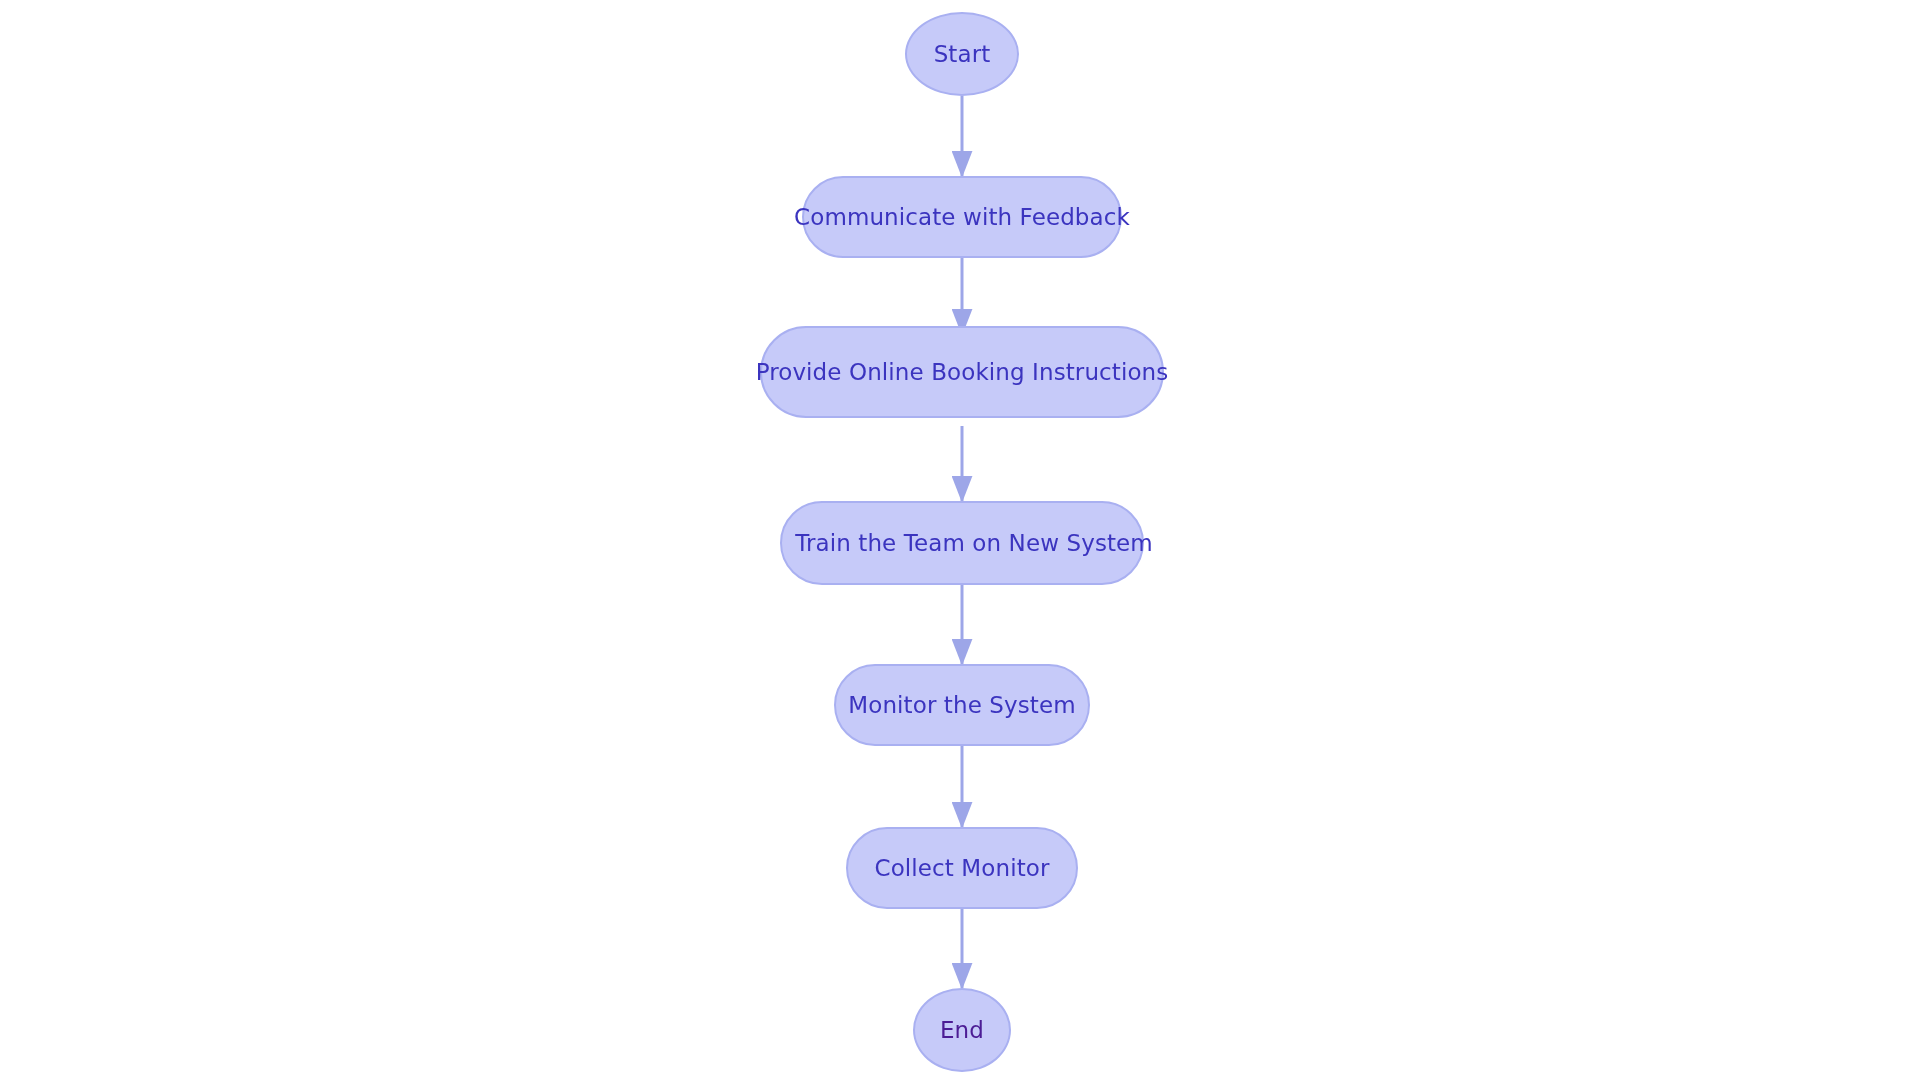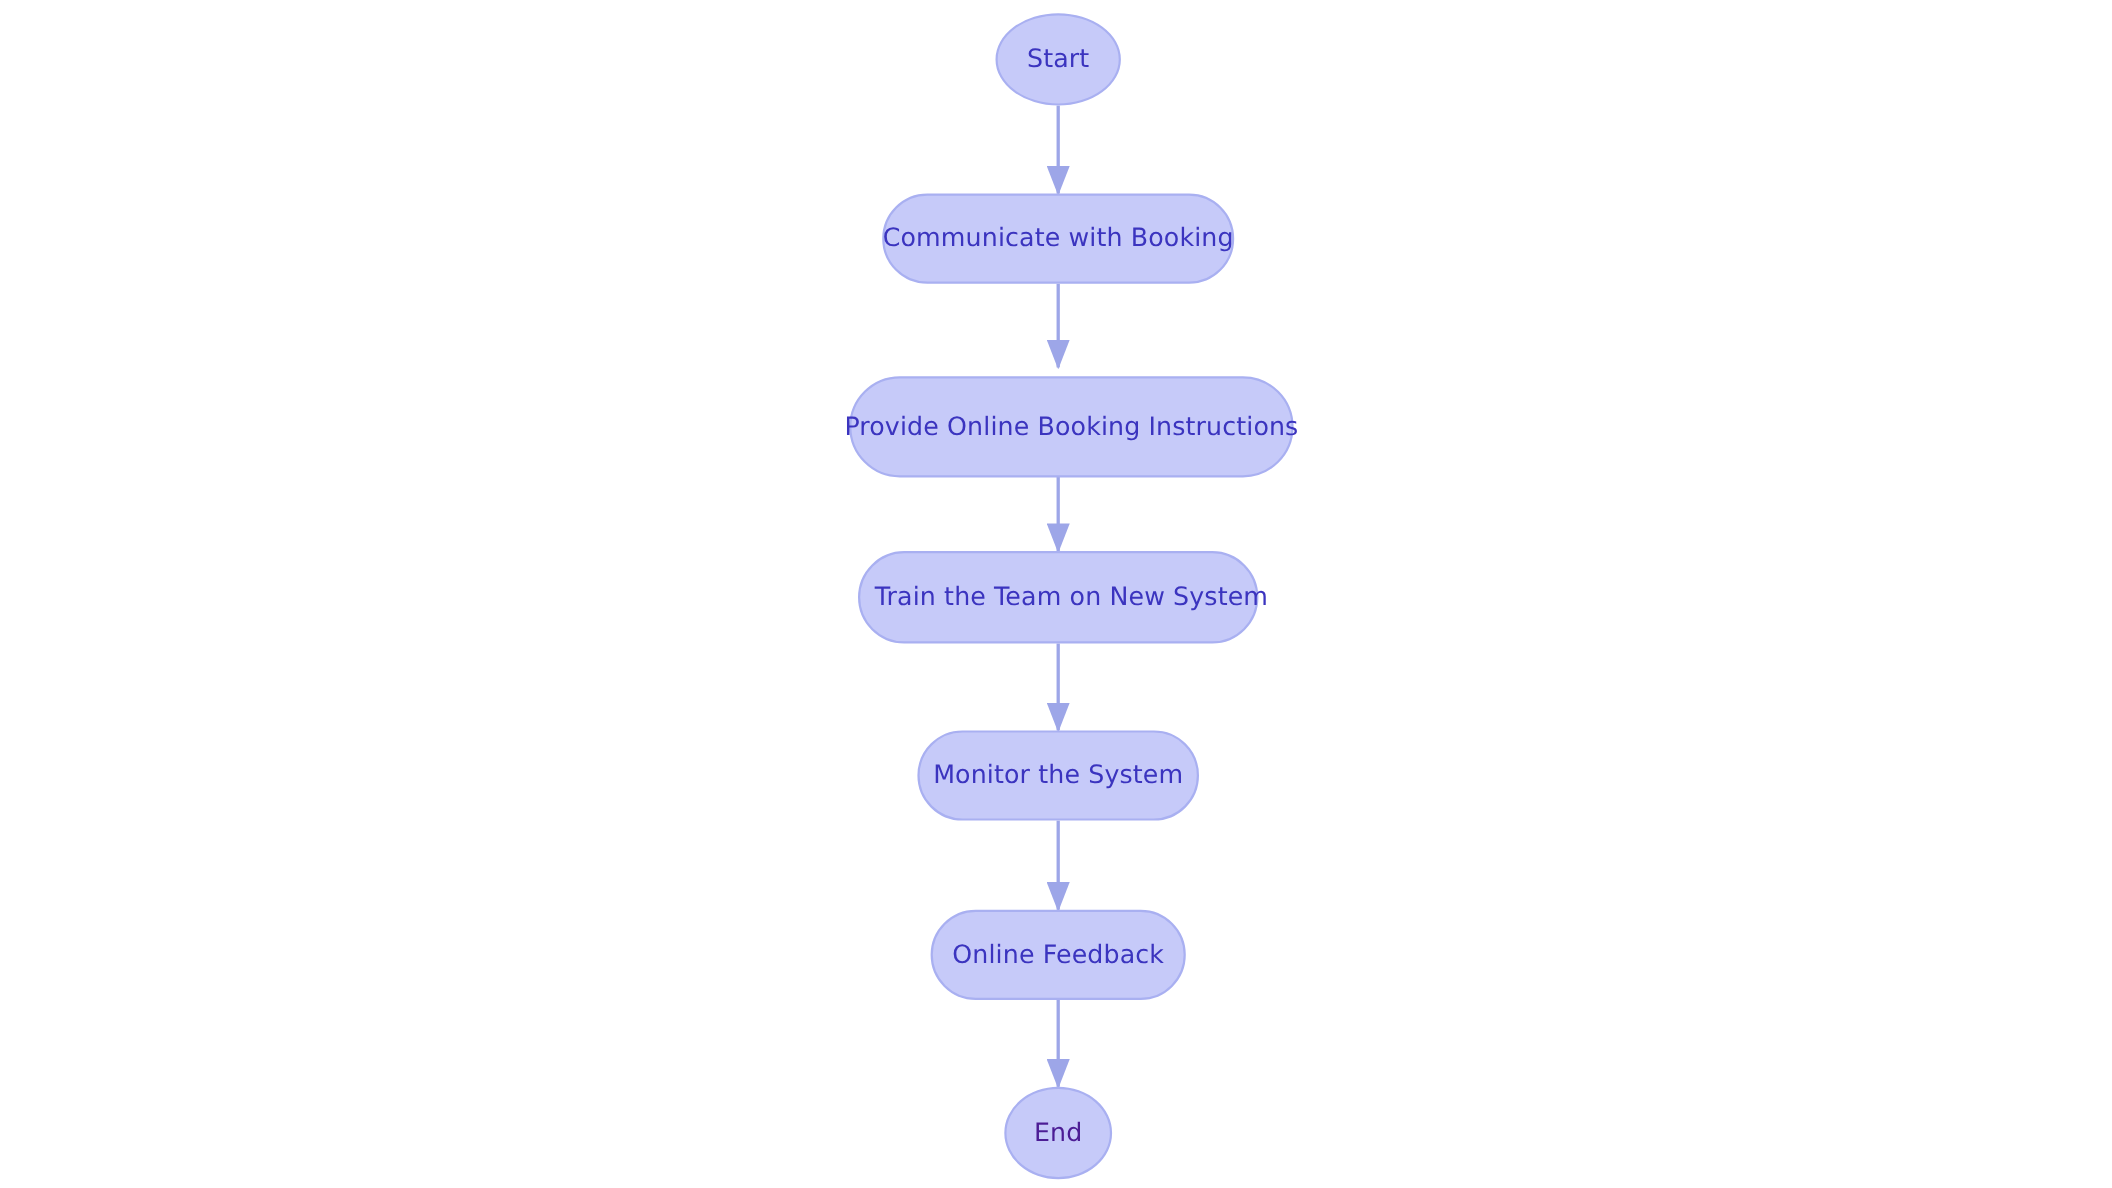--- a/index.html
+++ b/index.html
@@ -95,32 +95,32 @@
         <line x1="962" y1="746" x2="962" y2="827" stroke="#9da6e8" stroke-width="3" marker-end="url(#arrowhead)"></line>
         <line x1="962" y1="909" x2="962" y2="988" stroke="#9da6e8" stroke-width="3" marker-end="url(#arrowhead)"></line>
       </g>
   </svg>
 
   <div id="node-layer">
       <div class="flow-node terminal" style="width: 114px; height: 84px; left: 905px; top: 12px; background: rgb(198, 202, 249); border-color: rgb(169, 176, 241);">
         <span class="node-label sz-terminal" style="color: rgb(59, 52, 191);">Start</span>
       </div>
       <div class="flow-node pill" style="width: 320px; height: 82px; left: 802px; top: 176px; background: rgb(198, 202, 249); border-color: rgb(169, 176, 241);">
-        <span class="node-label sz-process" style="color: rgb(59, 52, 191);">Communicate with Booking</span>
+        <span class="node-label sz-process" style="color: rgb(59, 52, 191);">Communicate with Feedback</span>
       </div>
-      <div class="flow-node pill" style="width: 404px; height: 92px; left: 760px; top: 342px; background: rgb(198, 202, 249); border-color: rgb(169, 176, 241); margin-left: 12px;">
+      <div class="flow-node pill" style="width: 404px; height: 92px; left: 760px; top: 326px; background: rgb(198, 202, 249); border-color: rgb(169, 176, 241);">
         <span class="node-label sz-process" style="color: rgb(59, 52, 191);">Provide Online Booking Instructions</span>
       </div>
       <div class="flow-node pill" style="width: 364px; height: 84px; left: 780px; top: 501px; background: rgb(198, 202, 249); border-color: rgb(169, 176, 241);">
         <span class="node-label sz-process" style="color: rgb(59, 52, 191); margin-left: 24px;">Train the Team on New System</span>
       </div>
       <div class="flow-node pill" style="width: 256px; height: 82px; left: 834px; top: 664px; background: rgb(198, 202, 249); border-color: rgb(169, 176, 241);">
         <span class="node-label sz-process" style="color: rgb(59, 52, 191); text-align: center;">Monitor the System</span>
       </div>
       <div class="flow-node pill" style="width: 232px; height: 82px; left: 846px; top: 827px; background: rgb(198, 202, 249); border-color: rgb(169, 176, 241);">
-        <span class="node-label sz-process" style="color: rgb(59, 52, 191);">Online Feedback</span>
+        <span class="node-label sz-process" style="color: rgb(59, 52, 191);">Collect Monitor</span>
       </div>
       <div class="flow-node terminal" style="width: 98px; height: 84px; left: 913px; top: 988px; background: rgb(198, 202, 249); border-color: rgb(169, 176, 241);">
         <span class="node-label sz-terminal" style="color: #4c1d95;">End</span>
       </div>
     </div>
 
 </div>
 
 </body></html>

